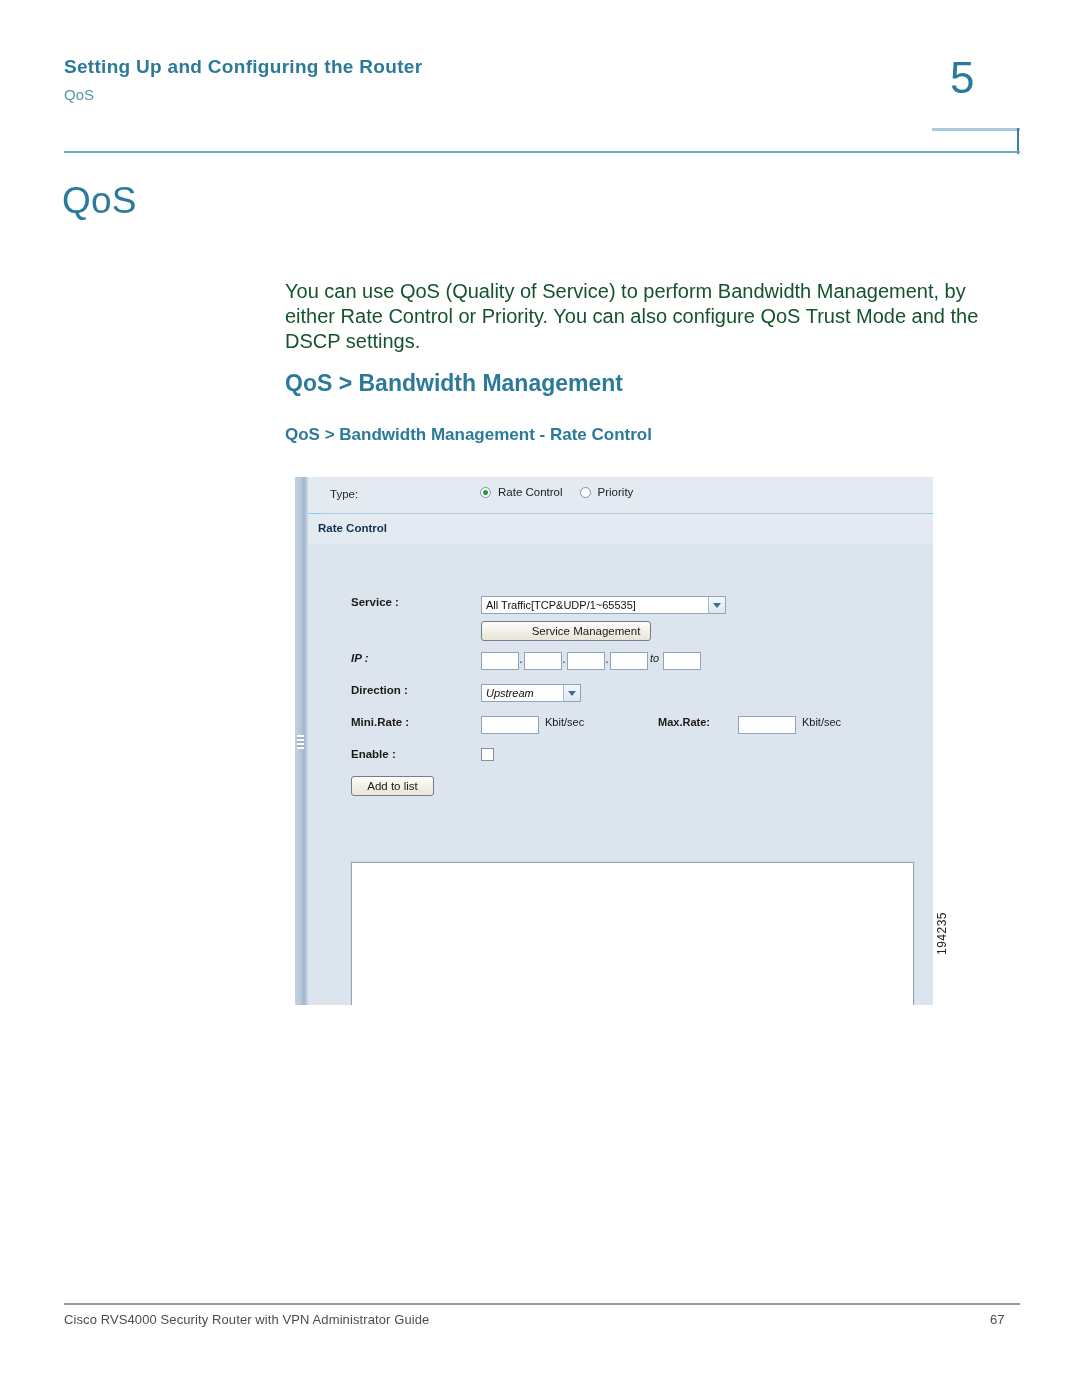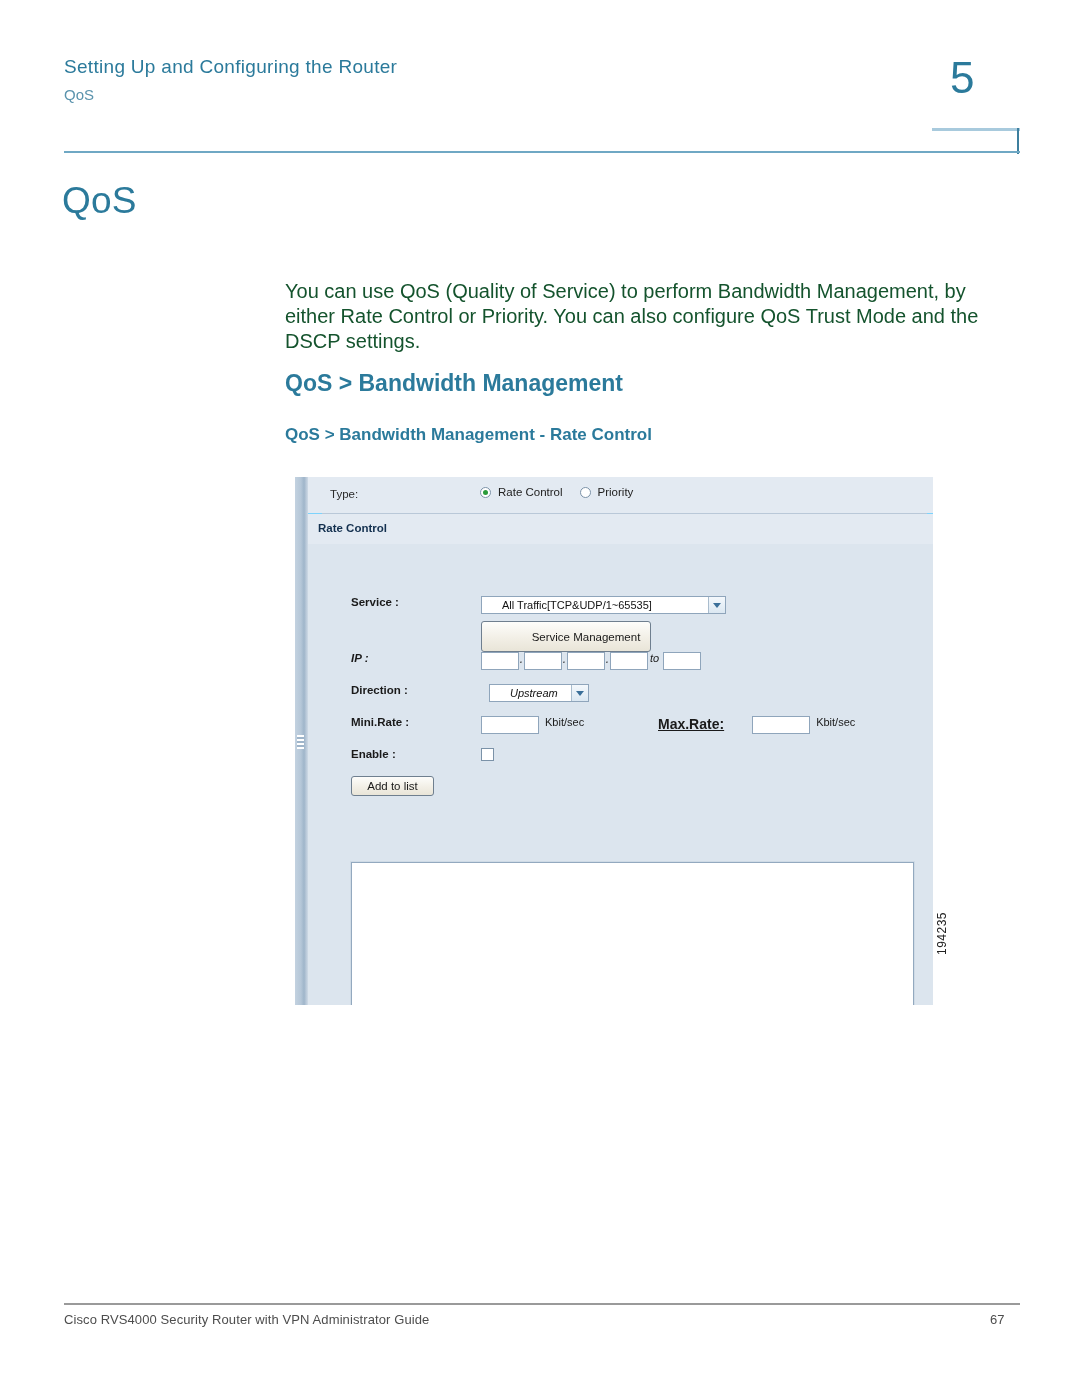--- a/index.html
+++ b/index.html
@@ -17,21 +17,21 @@
   }
 
   
   .hdr-title {
     position: absolute;
     left: 64px;
     top: 56px;
     font-size: 19px;
     color: #2b7a9b;
     letter-spacing: 0.3px;
-    font-weight: 400;
+    font-weight: 700;
   }
   .hdr-sub {
     position: absolute;
     left: 64px;
     top: 86px;
     font-size: 15px;
     color: #5a93ad;
     font-weight: 400;
   }
   .chap-num {
@@ -227,21 +227,21 @@
   .select {
     height: 18px;
     background: #ffffff;
     border: 1px solid #8fa5bb;
     box-sizing: border-box;
     display: flex;
     align-items: center;
     position: relative;
     font-size: 11px;
     color: #111;
-    padding-left: 20px;
+    padding-left: 4px;
   }
   .select .arrow {
     position: absolute;
     right: 0; top: 0;
     width: 17px; height: 100%;
     background: linear-gradient(to bottom,#f4f8fc 0%, #dce8f2 100%);
     border-left: 1px solid #a9bccd;
     box-sizing: border-box;
     display: flex;
     align-items: center;
@@ -372,52 +372,52 @@
       <div class="row" style="left:43px; top:52px;">
         <span class="flabel">Service :</span>
         <span class="select" style="width:245px;">
           <span>All Traffic[TCP&amp;UDP/1~65535]</span>
           <span class="arrow">
               <i></i>
             </span>
         </span>
       </div>
 
-      <div class="btn" style="position:absolute; left:173px; top:77px; width:170px; height:31px;padding-left:40px;">Service Management</div>
+      <div class="btn" style="position:absolute; left:173px; top:77px; width:170px; height:20px;padding-left:40px;">Service Management</div>
 
       <div class="row" style="left:43px; top:108px;font-style:italic;">
         <span class="flabel">IP :</span>
         <span class="txtbox" style="width:38px;"></span>
         <span class="dot-sep">.</span>
         <span class="txtbox" style="width:38px;"></span>
         <span class="dot-sep">.</span>
         <span class="txtbox" style="width:38px;"></span>
         <span class="dot-sep">.</span>
         <span class="txtbox" style="width:38px;"></span>
         <span class="to-lbl">to</span>
         <span class="txtbox" style="width:38px;"></span>
       </div>
 
-      <div class="row" style="left:43px; top:140px;gap:8px;">
+      <div class="row" style="left:43px; top:140px;">
         <span class="flabel">Direction :</span>
         <span class="select" style="width:100px;font-style:italic;">
           <span>Upstream</span>
           <span class="arrow">
               <i></i>
             </span>
         </span>
       </div>
 
       <div class="row" style="left:43px; top:172px;">
         <span class="flabel">Mini.Rate :</span>
         <span class="txtbox" style="width:58px;"></span>
         <span class="unit">Kbit/sec</span>
       </div>
       <div class="row" style="left:350px; top:172px;">
-        <span style="font-size:14px;font-weight:bold;color:#1a1a1a;margin-right:28px;text-decoration:underline;">Max.Rate:</span>
+        <span style="font-size:11px;font-weight:bold;color:#1a1a1a;margin-right:28px;">Max.Rate:</span>
         <span class="txtbox" style="width:58px;"></span>
         <span class="unit">Kbit/sec</span>
       </div>
 
       <div class="row" style="left:43px; top:204px;">
         <span class="flabel">Enable :</span>
         <span class="checkbox"></span>
       </div>
 
       <div class="btn" style="position:absolute; left:43px; top:232px; width:83px; height:20px;">Add to list</div>

